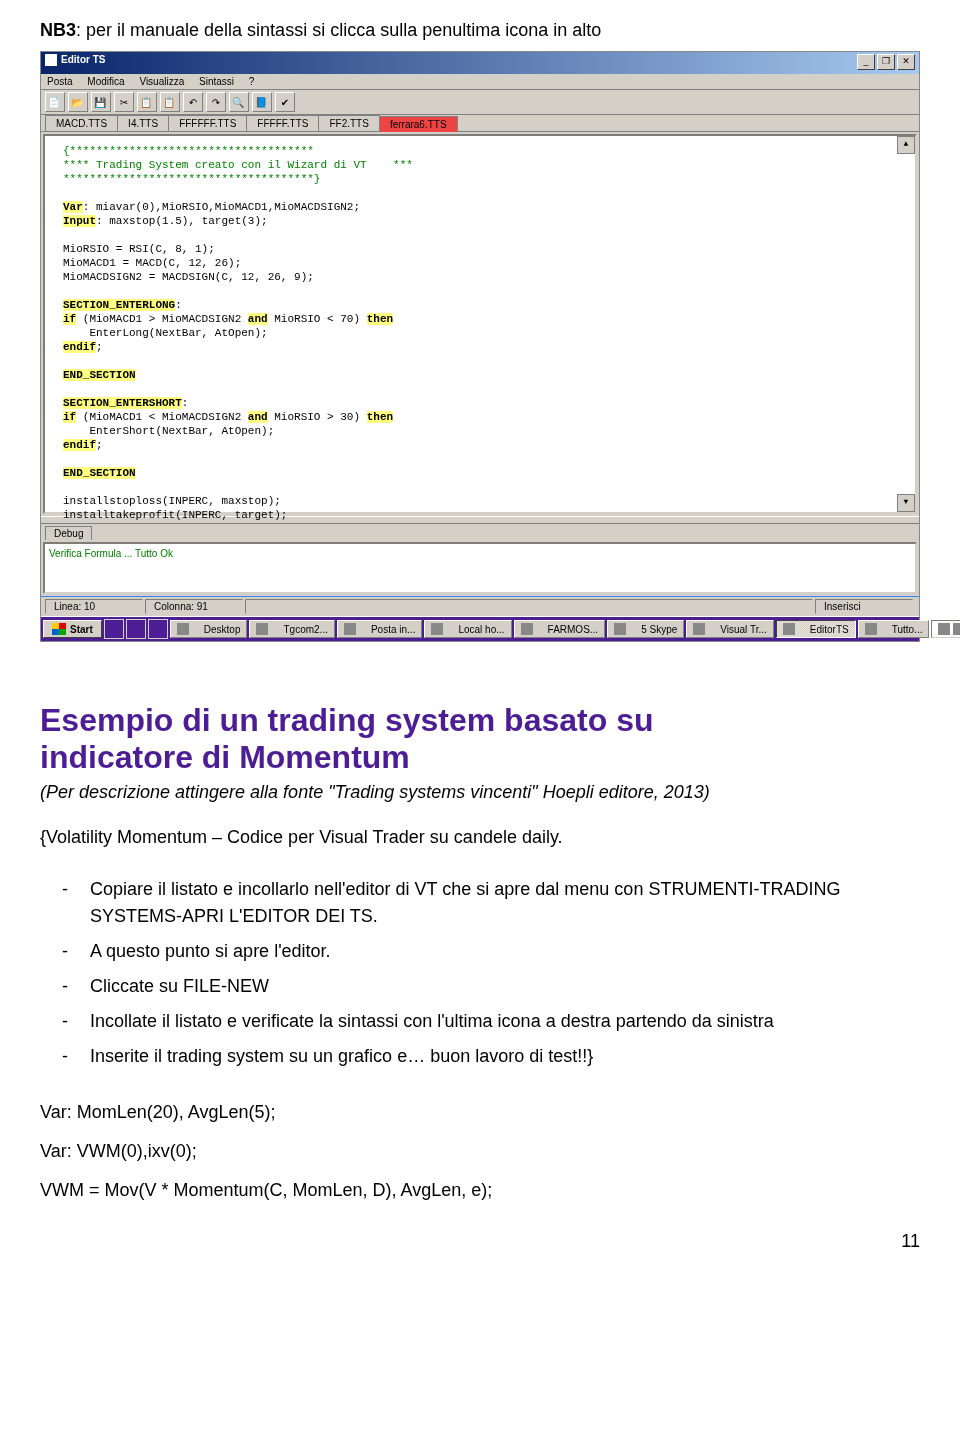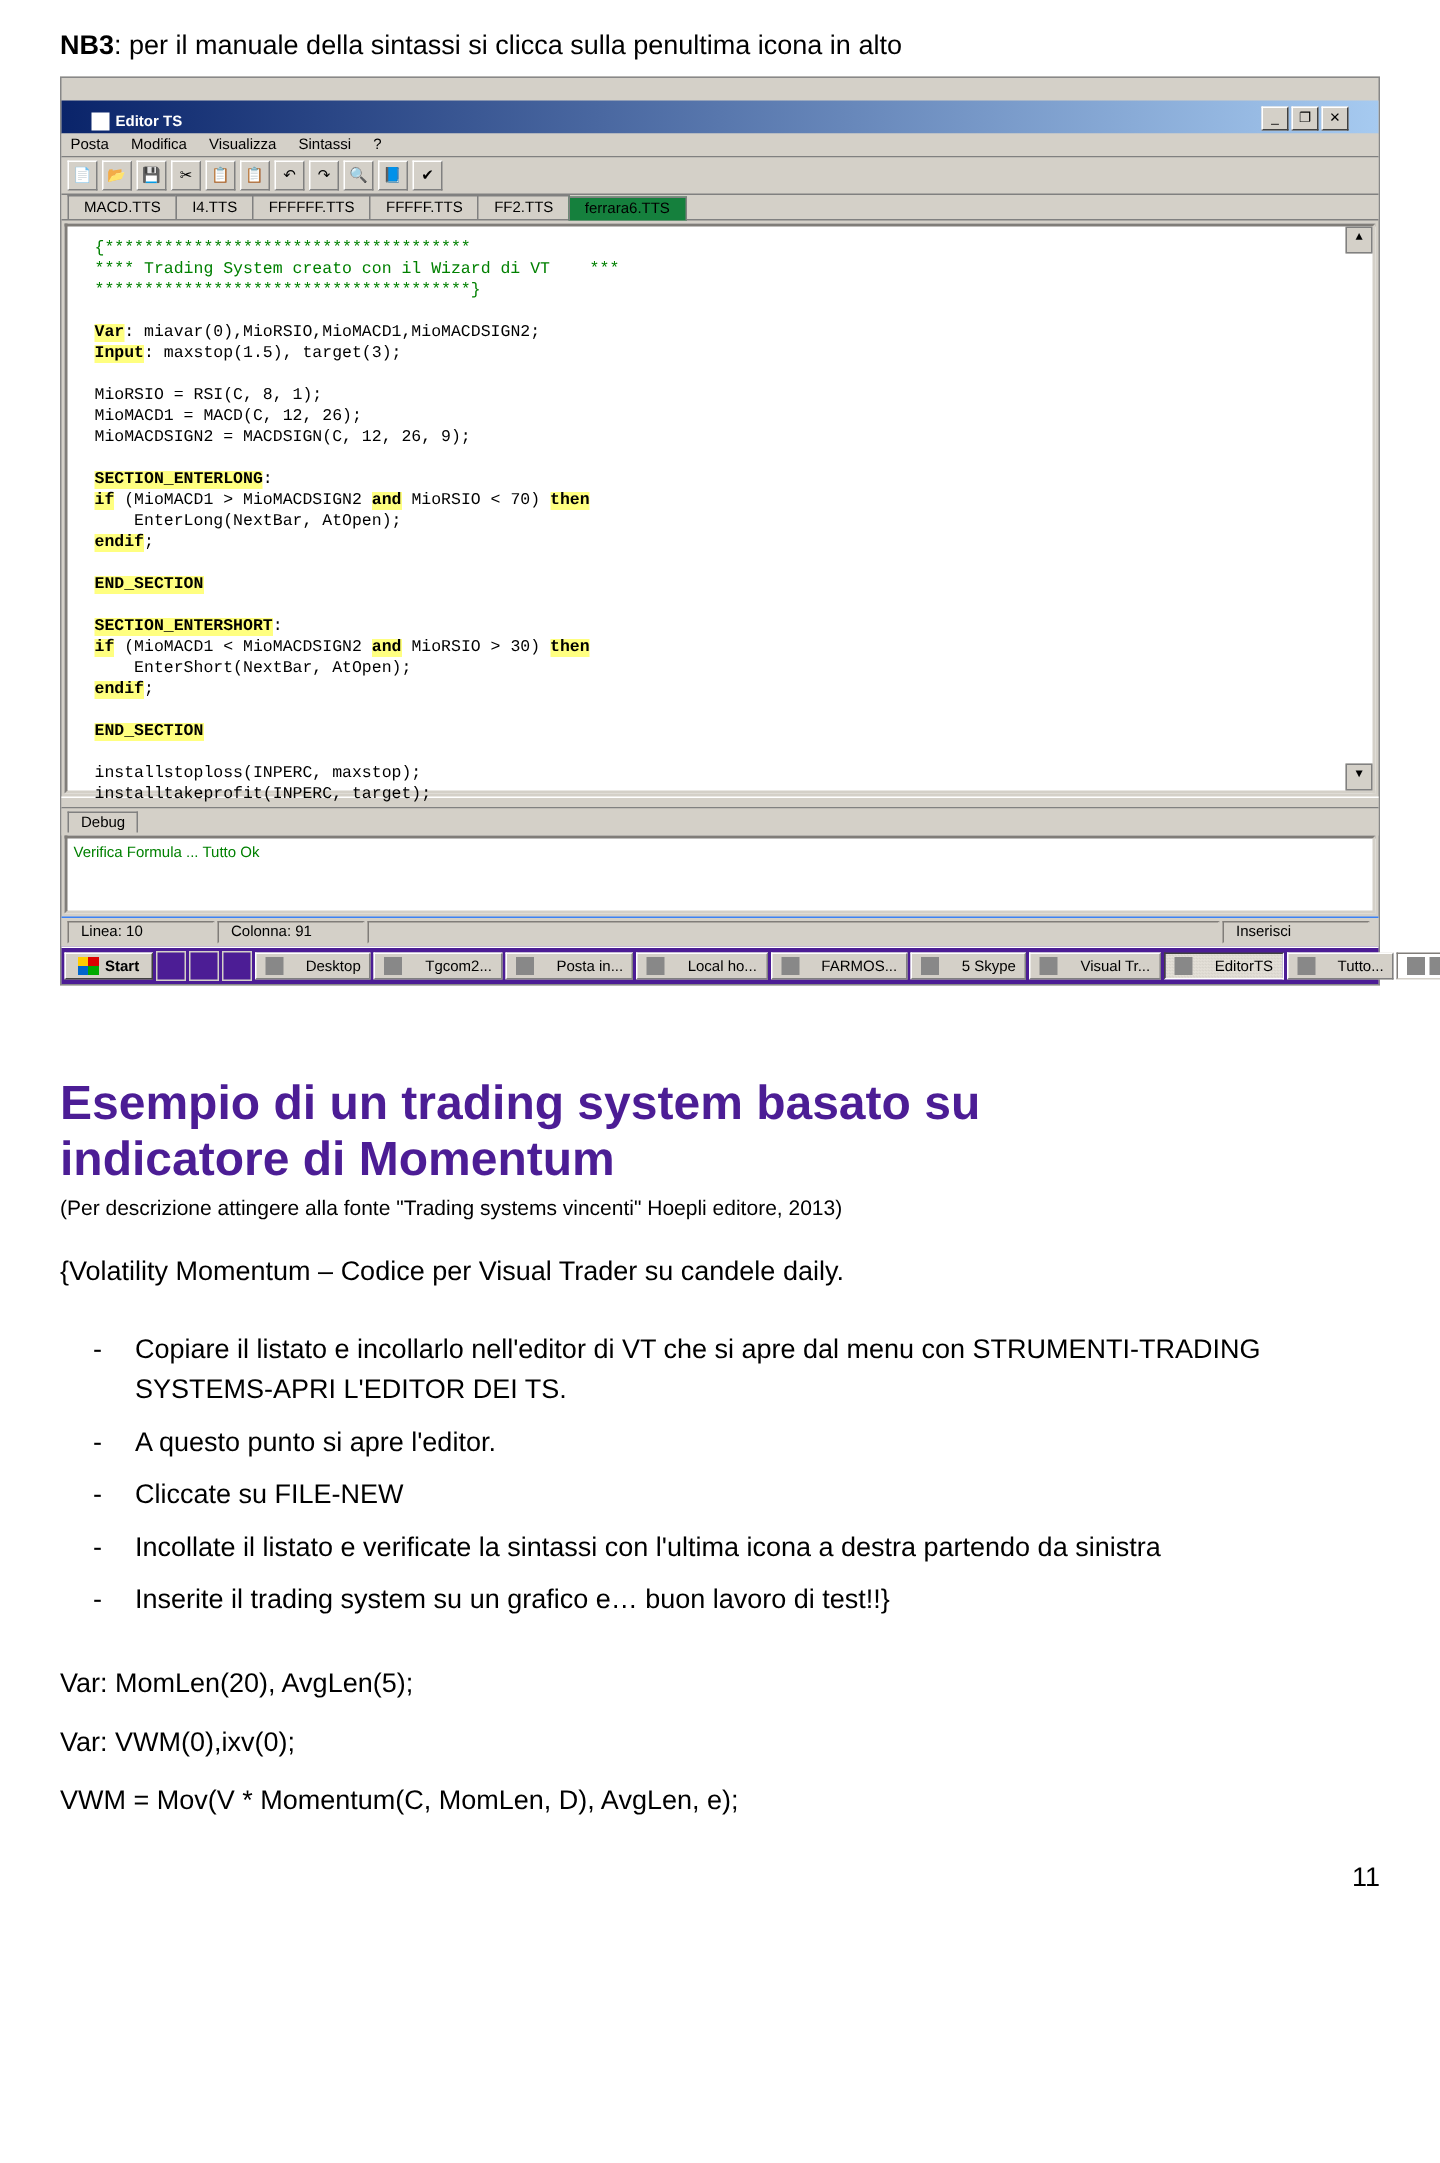--- a/index.html
+++ b/index.html
@@ -23,24 +23,23 @@
     border: 1px solid #888;
     background: #d4d0c8;
     font-family: Tahoma, Arial, sans-serif;
     font-size: 10px;
     margin-bottom: 60px;
   }
   .titlebar {
     background: linear-gradient(to right, #0a246a, #a6caf0);
     color: #fff;
     display: flex;
-    align-items: flex-end;
-    padding: 2px 20px;
+    align-items: flex-start;
+    padding: 2px 4px;
     height: 18px;
-    margin-top: 15px;
   }
   .titlebar .ticon {
     width: 12px; height: 12px; background: #fff; margin-right: 4px;
     display:inline-block;
   }
   .titlebar .ttext { flex: 1; font-weight: bold; }
   .winbtns { display:flex; gap:2px; }
   .winbtn {
     width: 16px; height: 14px; background:#d4d0c8; border:1px solid #fff;
     border-right-color:#404040; border-bottom-color:#404040;
@@ -60,21 +59,21 @@
     background:#d4d0c8; display:flex; align-items:center; justify-content:center;
   }
   .tabstrip {
     background:#d4d0c8; padding:0 4px; border-bottom:1px solid #808080;
     display:flex;
   }
   .tab {
     background:#d4d0c8; border:1px solid #808080; border-bottom:none;
     padding:2px 10px; margin-right:-1px; font-size:10px; cursor:default;
   }
-  .tab.active { background:#15803d; position:relative; top:1px; }
+  .tab.active { background:#ef4444; position:relative; top:1px; }
   .editor {
     background:#fff; font-family: "Courier New", monospace; font-size:11px;
     padding:8px 8px 8px 18px; border:2px inset #d4d0c8; margin:2px;
     height:360px; position:relative; white-space:pre; line-height:14px;
   }
   .editor .scroll-up {
     position:absolute; right:0; top:0; width:16px; height:16px;
     background:#d4d0c8; border:1px solid #808080; text-align:center; font-size:8px;
   }
   .editor .scroll-dn {
@@ -132,21 +131,21 @@
     margin-left:auto; border:1px inset #d4d0c8; padding:2px 6px;
     display:flex; align-items:center; gap:3px;
   }
   .tray .ico { width:12px; height:12px; background:#888; }
   
   h1.ex-title {
     color:#4c1d95; font-size:32px; font-weight:bold; margin:30px 0 0 0;
     line-height:1.15;
   }
   .subt {
-    font-size:14px; margin:6px 0 24px 0;
+    font-style:italic; font-size:18px; margin:6px 0 24px 0;
   }
   .curly {
     font-size:18px; margin:0 0 24px 0;
   }
   ul.steps {
     list-style: none; padding-left: 50px; font-size:18px; margin:0 0 28px 0;
   }
   ul.steps li {
     position:relative; padding:4px 0 4px 0; line-height:1.5;
   }

